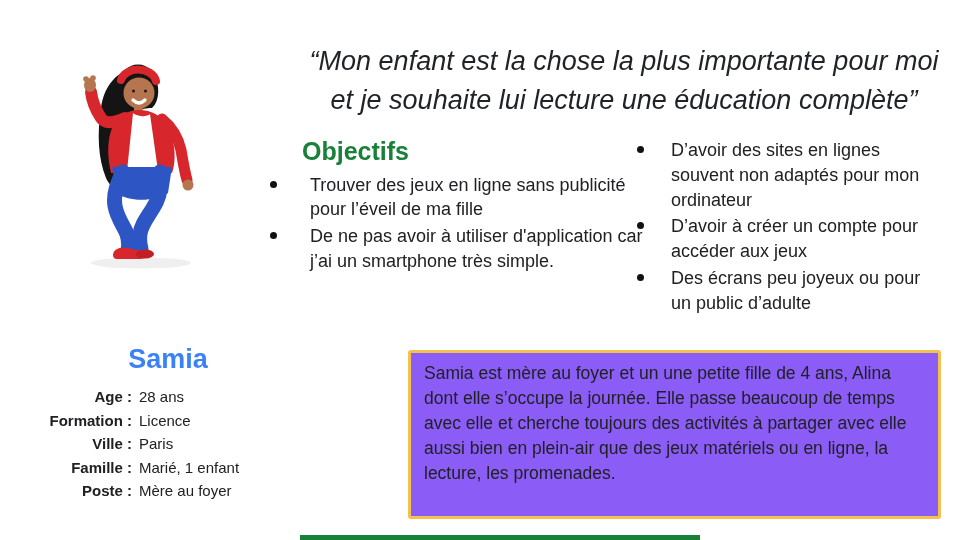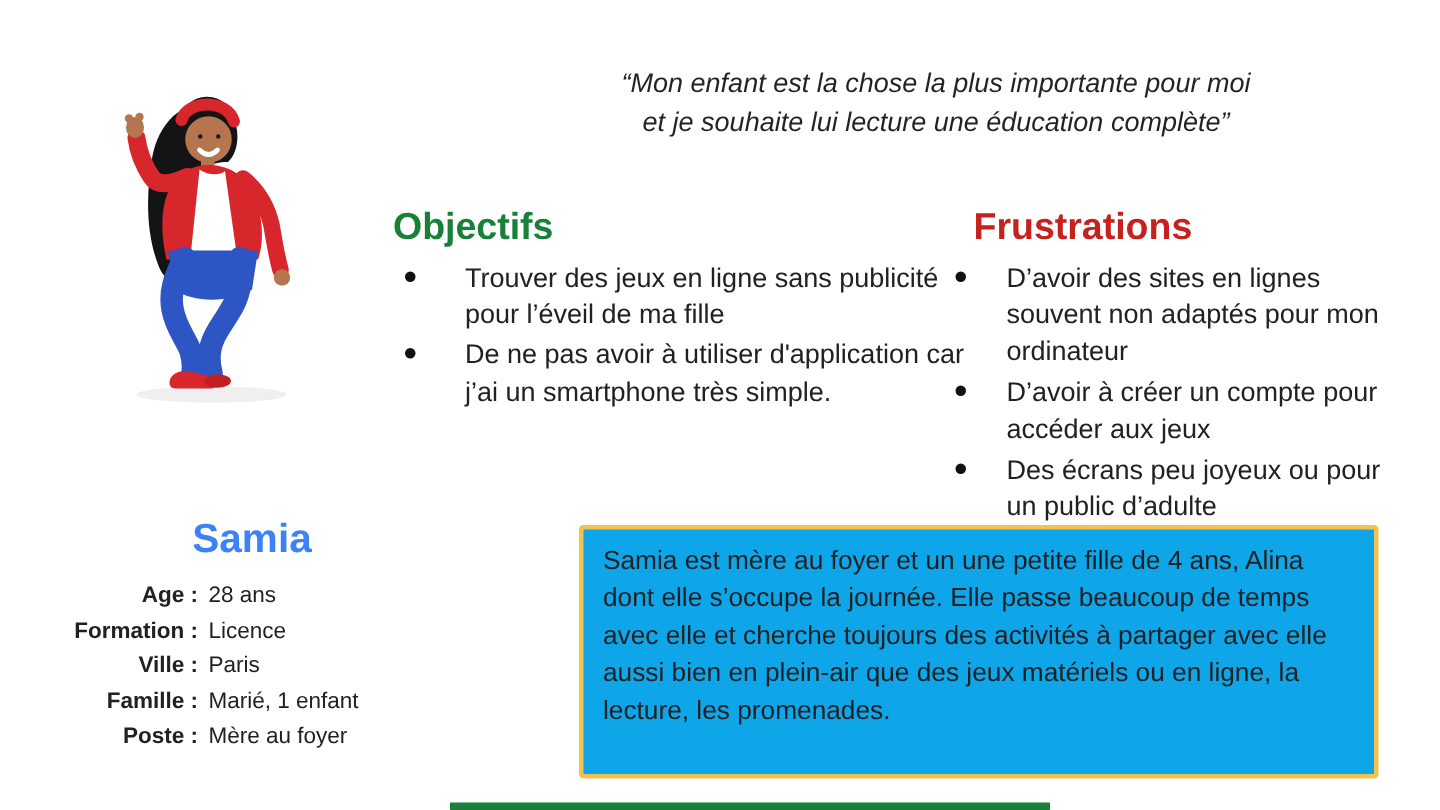--- a/index.html
+++ b/index.html
@@ -3,21 +3,21 @@
 <meta charset="utf-8">
 <style>
   html,body{margin:0;padding:0;background:#888;}
   .canvas{
     position:relative;width:960px;height:540px;background:#ffffff;overflow:hidden;
     font-family:"Liberation Sans",sans-serif;color:#202124;margin:0 auto;
   }
   
   .quote{
     position:absolute;left:300px;top:42px;width:648px;text-align:center;
-    font-style:italic;font-weight:500;font-size:18px;line-height:1.45;color:#1f2328;
+    font-style:italic;font-weight:500;font-size:27px;line-height:1.45;color:#1f2328;
   }
   
   .col-heading{font-size:25px;font-weight:bold;margin:0 0 7px 0;line-height:1.1;}
   .objectives{position:absolute;left:262px;top:138px;width:383px;}
   .frustrations{position:absolute;left:635px;top:138px;width:302px;}
   .frustrations .col-heading{margin-left:14px;}
   ul.blist{list-style:none;margin:0;padding:0;font-size:18px;line-height:1.38;}
   ul.blist li{display:flex;align-items:flex-start;margin:0 0 2px 0;}
   .objectives ul.blist li{padding-left:8px;}
   .dot{flex:0 0 auto;width:7px;height:7px;border-radius:50%;background:#111;margin-top:8px;}
@@ -25,22 +25,22 @@
   .frustrations .dot{margin-left:2px;margin-right:27px;}
   
   .profile{position:absolute;left:20px;top:344px;width:296px;text-align:center;}
   .persona-name{font-size:27px;font-weight:bold;margin:0 0 12px 0;}
   .pgrid{display:grid;grid-template-columns:112px 1fr;column-gap:7px;row-gap:4px;
          font-size:15px;line-height:1.3;text-align:left;}
   .plabel{font-weight:bold;text-align:right;white-space:nowrap;}
   .pvalue{text-align:left;white-space:nowrap;}
   
   .bio-box{
-    position:absolute;left:386px;top:350px;width:533px;height:169px;box-sizing:border-box;
-    border:3px solid #f2c14e;border-radius:3px;background:#0ea5e9;padding:8px 13px;
+    position:absolute;left:408px;top:350px;width:533px;height:169px;box-sizing:border-box;
+    border:3px solid #f2c14e;border-radius:3px;background:#8b5cf6;padding:8px 13px;
   }
   .bio-text{font-size:17.5px;line-height:1.43;}
   
   .illustration{position:absolute;left:55px;top:38px;width:195px;height:245px;}
   
   .accent-bar{position:absolute;left:300px;bottom:0;width:400px;height:5px;background:#188038;}
 </style>
 </head>
 <body>
 
@@ -81,35 +81,34 @@
 
     <path d="M57,129 L117,129 L113,155 C100,164 72,164 62,155 Z" fill="#2e55c4"></path>
     <path d="M68,134 C61,147 58,157 60,168 C62,180 69,188 72,196 C74,203 74,208 73,212" stroke="#2e55c4" stroke-width="15" fill="none" stroke-linecap="round"></path>
     <path d="M105,134 C107,149 104,161 98,170 C92,180 86,187 85,196 C84,202 85,207 86,211" stroke="#2e55c4" stroke-width="15" fill="none" stroke-linecap="round"></path>
 
     <path d="M58,217 C58,211 66,208 73,210 L86,213 C92,214 92,221 85,221 L62,221 C59,221 58,219 58,217 Z" fill="#d7262c"></path>
     <ellipse cx="90" cy="216" rx="9" ry="4.5" fill="#c21f25"></ellipse>
   </svg>
 
   <section class="objectives">
-    <h2 class="col-heading" style="color: rgb(24, 128, 56);">Objectifs</h2>
+    <h2 class="col-heading" style="color: rgb(24, 128, 56); margin-left: 40px;">Objectifs</h2>
     <ul class="blist">
       <li>
         <span class="dot"></span>
         <span>Trouver des jeux en ligne sans publicité pour l’éveil de ma fille</span>
       </li>
       <li>
         <span class="dot"></span>
         <span>De ne pas avoir à utiliser d'application car j’ai un smartphone très simple.</span>
       </li>
     </ul>
   </section>
 
   <section class="frustrations">
-    <h2 class="col-heading" style="color: rgb(197, 34, 31);">Frustrations</h2>
     <ul class="blist">
       <li>
         <span class="dot"></span>
         <span>D’avoir des sites en lignes souvent non adaptés pour mon ordinateur</span>
       </li>
       <li>
         <span class="dot"></span>
         <span>D’avoir à créer un compte pour accéder aux jeux</span>
       </li>
       <li>

